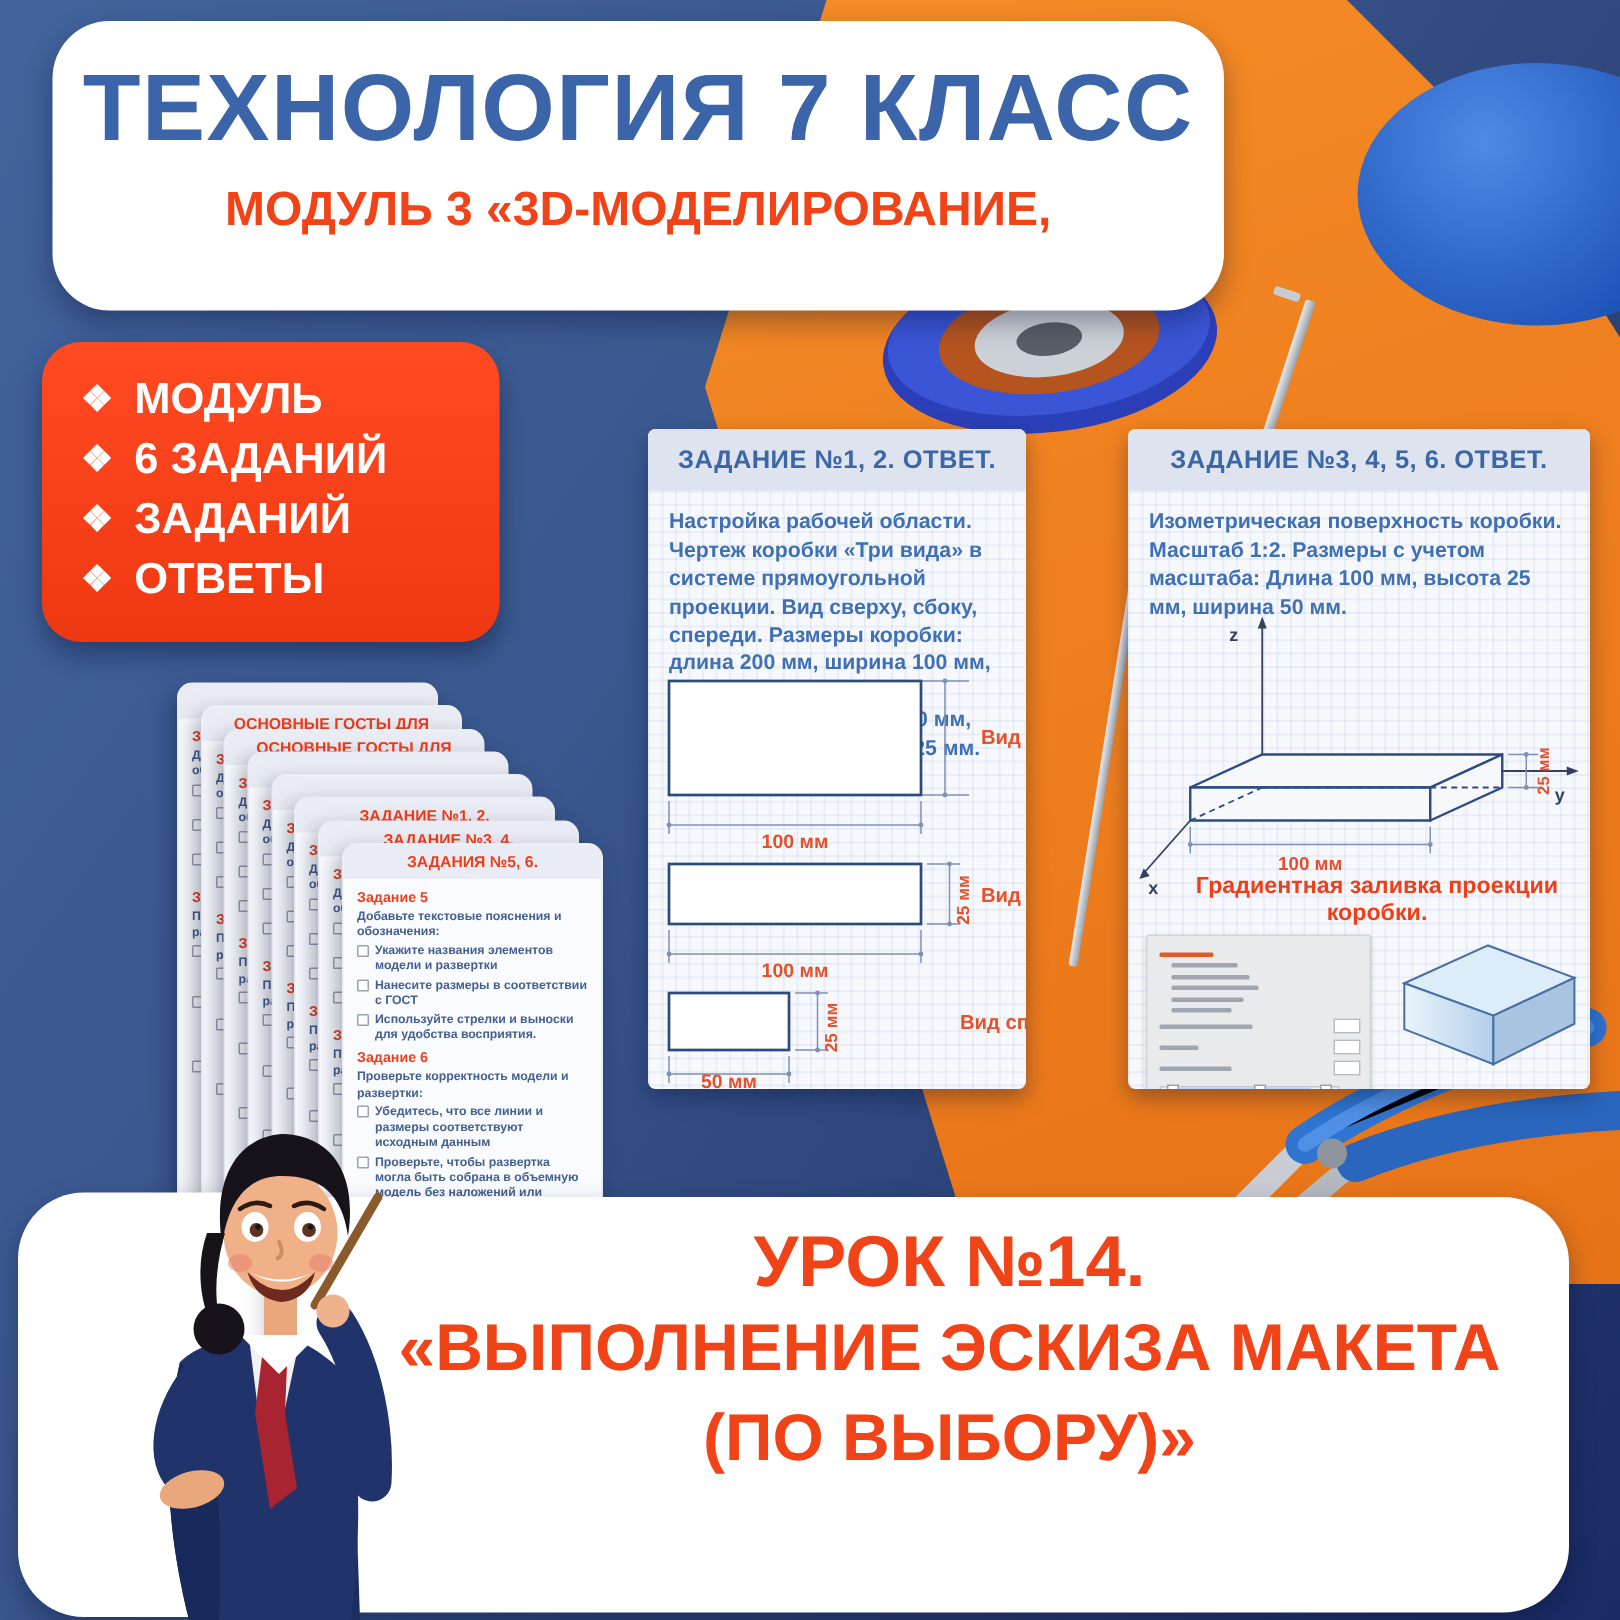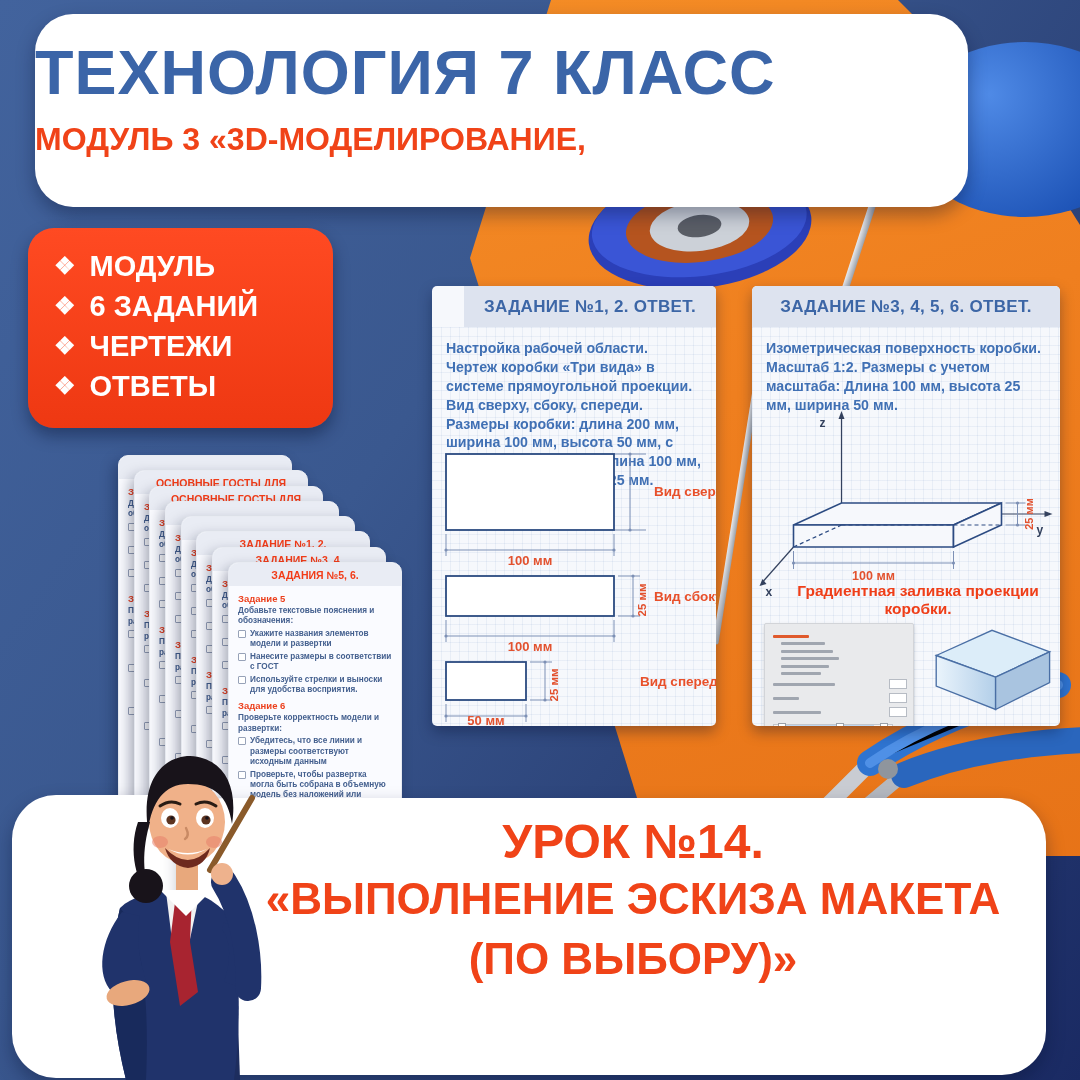--- a/index.html
+++ b/index.html
@@ -6,31 +6,31 @@
   #stage{position:relative;width:1080px;height:1080px;overflow:hidden;
     font-family:"Liberation Sans",sans-serif;
     background:linear-gradient(125deg,#42639d 0%,#3a588f 38%,#2c4379 66%,#1a2a63 100%);}
   .abs{position:absolute;}
   
   #orange-band{left:0;top:0;width:1080px;height:1080px;
     background:linear-gradient(160deg,#f69128 0%,#ef7f1f 45%,#e46f15 100%);
     clip-path:polygon(551px 0,898px 0,1006px 108px,1080px 225px,1080px 856px,655px 856px,470px 258px);}
   
   .card{position:absolute;background:#fff;border-radius:38px;box-shadow:0 8px 18px rgba(5,15,45,.35);}
-  #title-card{left:35px;top:14px;width:933px;height:193px;text-align:left;}
+  #title-card{left:35px;top:14px;width:781px;height:193px;text-align:center;}
   #title-card .t1{margin-top:22px;font-size:63px;font-weight:800;color:#3b65a8;letter-spacing:1px;}
   #title-card .t2{margin-top:10px;font-size:32px;font-weight:800;color:#f04318;line-height:1.32;}
   #features-card{left:28px;top:228px;width:305px;height:200px;border-radius:26px;
     background:linear-gradient(180deg,#ff4a22,#ee3812);box-shadow:0 8px 16px rgba(5,15,45,.4);
     padding:18px 0 0 26px;box-sizing:border-box;}
   .feat-row{display:flex;align-items:center;gap:14px;height:40px;color:#fff;font-weight:800;font-size:29px;}
   .feat-row .blt{font-size:24px;}
   
   .answer-card{position:absolute;background:#f6f8fc;border-radius:5px;box-shadow:0 6px 14px rgba(5,15,45,.35);overflow:hidden;}
-  #answer1{left:432px;top:286px;width:252px;height:440px;padding-left:32px;}
+  #answer1{left:432px;top:286px;width:252px;height:440px;}
   #answer2{left:752px;top:286px;width:308px;height:440px;}
   .answer-head{height:41px;background:#dde3ef;display:flex;align-items:center;justify-content:center;
     color:#3c66a6;font-weight:800;font-size:17px;letter-spacing:.3px;}
   .answer-body{position:absolute;left:0;right:0;top:41px;bottom:0;
     background-image:linear-gradient(rgba(90,130,190,.09) 1px,transparent 1px),
       linear-gradient(90deg,rgba(90,130,190,.09) 1px,transparent 1px);background-size:9px 9px;}
   .answer-text{padding:12px 14px 0 14px;font-size:14.2px;font-weight:700;color:#4070b4;line-height:1.33;}
   .caption-orange{position:absolute;left:0;right:0;text-align:center;color:#ef3e18;font-weight:800;font-size:15.5px;padding-left:24px;}
   
   .fan-card{position:absolute;width:172px;height:384px;background:#fafbff;border-radius:10px;
@@ -252,21 +252,21 @@
     <div class="feat-row">
       <span class="blt">❖</span>
       <span>МОДУЛЬ</span>
     </div>
     <div class="feat-row">
       <span class="blt">❖</span>
       <span>6 ЗАДАНИЙ</span>
     </div>
     <div class="feat-row">
       <span class="blt">❖</span>
-      <span>ЧЕРТЕЖИ</span>
+      <span>ЗАДАНИЙ</span>
     </div>
     <div class="feat-row">
       <span class="blt">❖</span>
       <span>ОТВЕТЫ</span>
     </div>
   </div>
 
   <div class="fan-card" style="left:118px;top:455px">
     <div class="fan-head"></div>
     <div class="fan-body">

